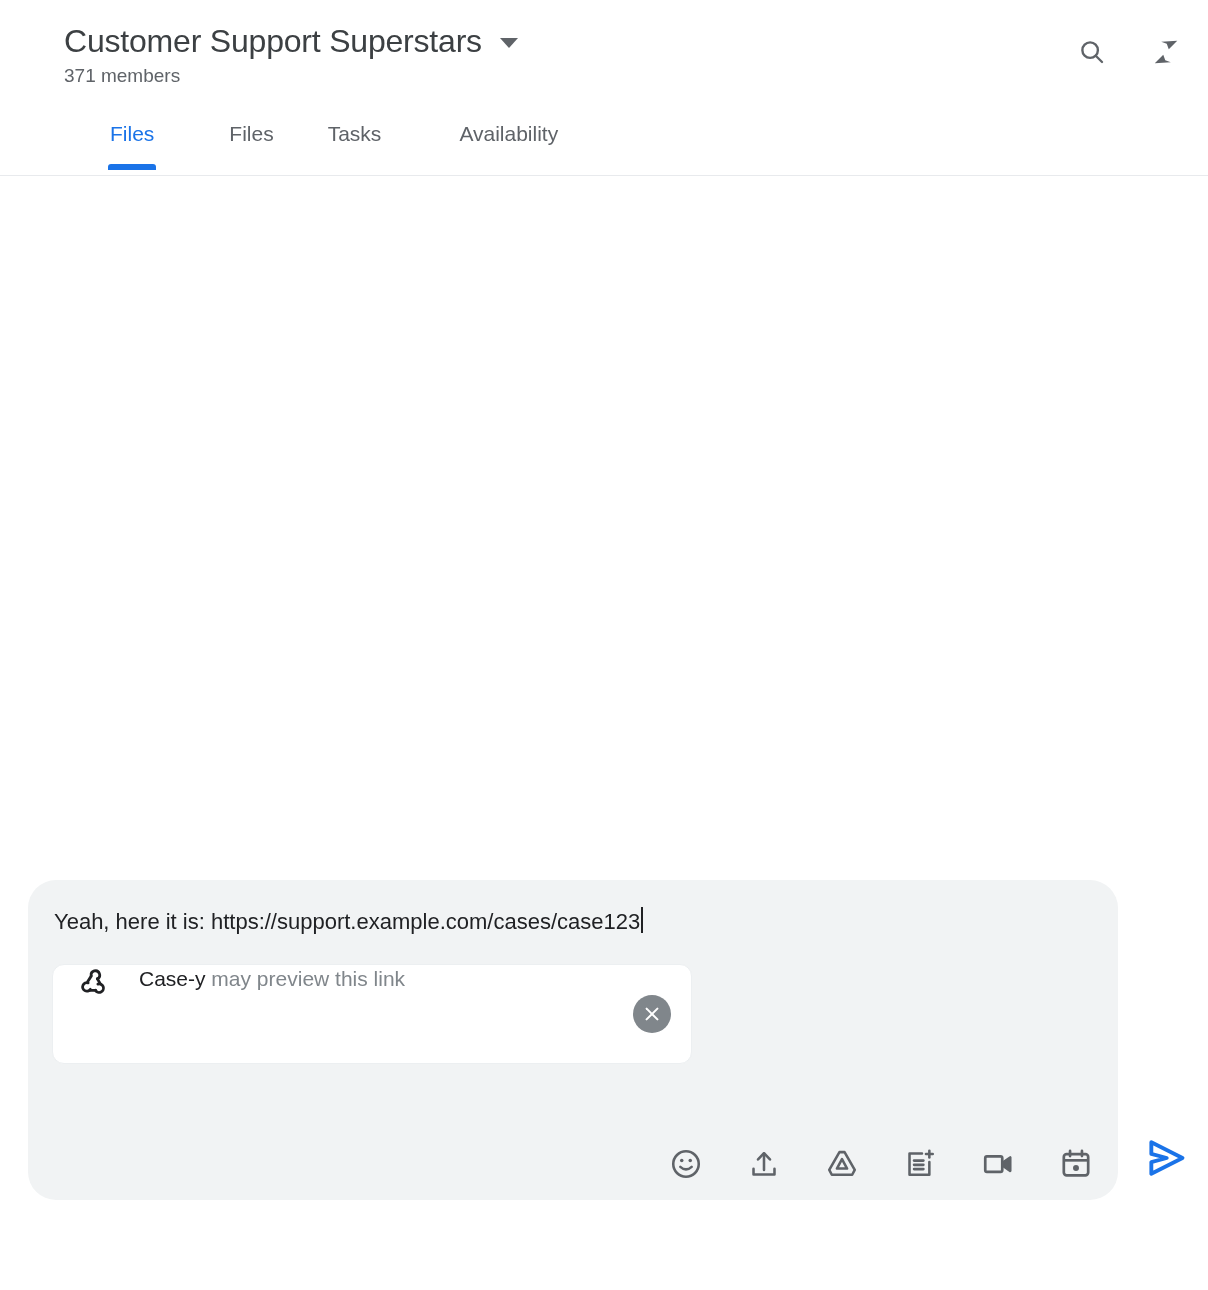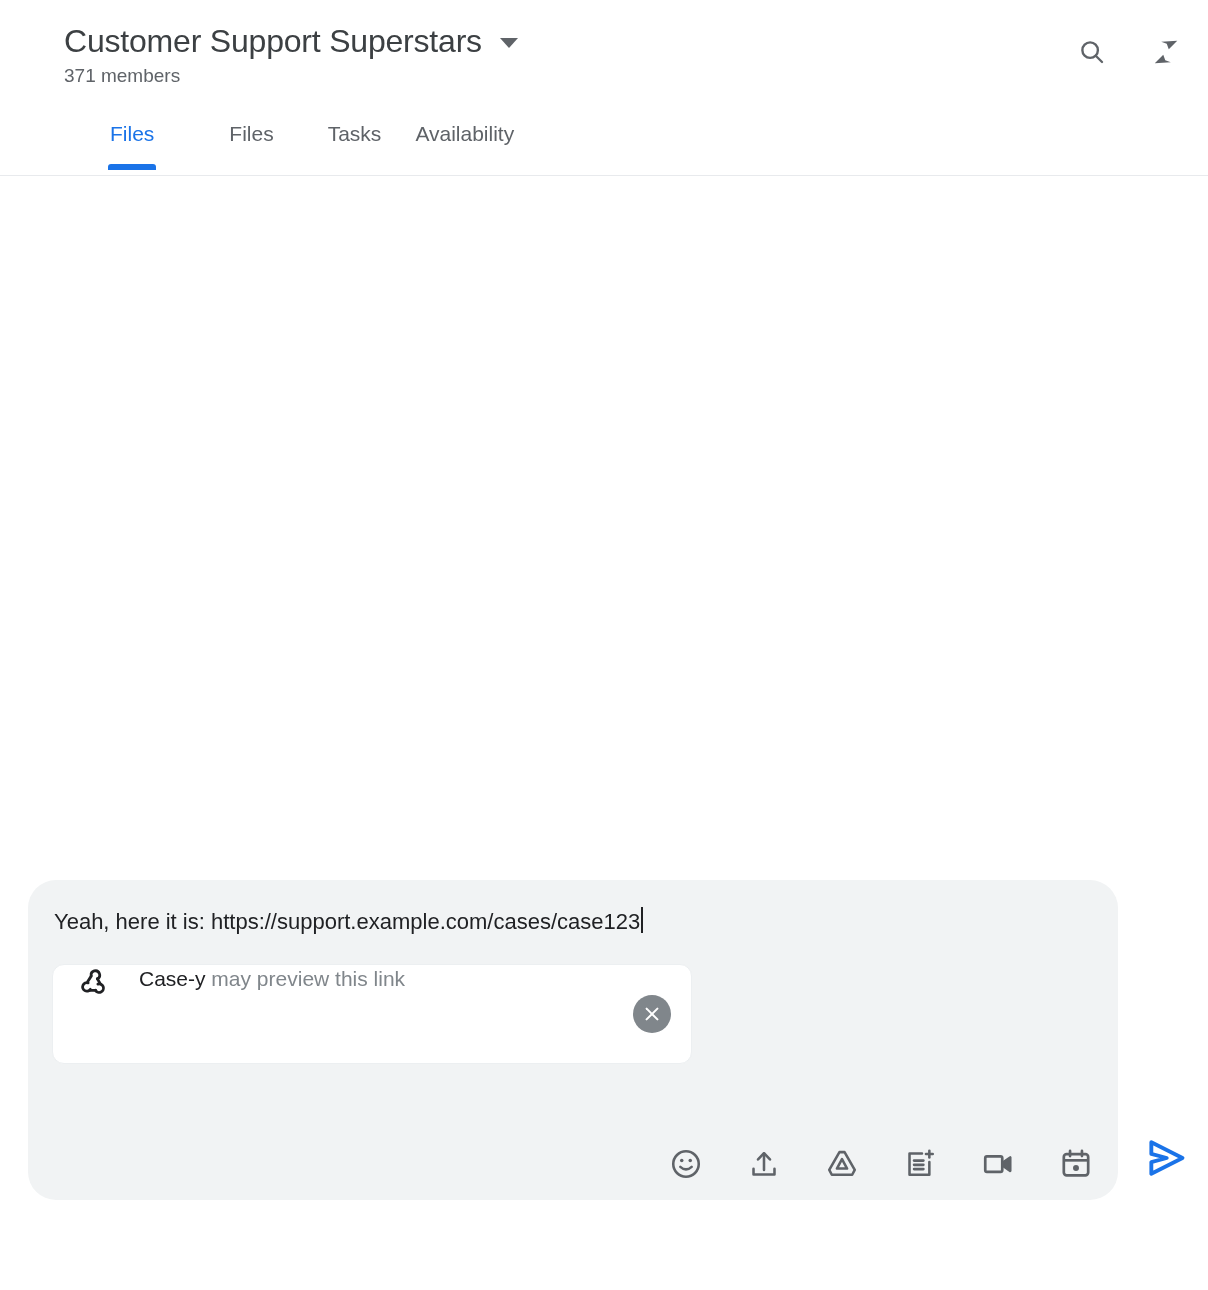--- a/index.html
+++ b/index.html
@@ -94,21 +94,21 @@
     content: "";
     position: absolute;
     left: -2px; right: -2px;
     bottom: 0;
     height: 6px;
     background: #1a73e8;
     border-radius: 3px 3px 0 0;
   }
   .tab:nth-child(1) { margin-right: 75px; }
   .tab:nth-child(2) { }
-  .tab:nth-child(3) { margin-right: 34px; }
+  .tab:nth-child(3) { margin-right: 78px; }
 
   
   .message-list {
     position: absolute;
     left: 0; right: 0;
     top: 176px;
     bottom: 230px;
     display: flex;
     flex-direction: column;
     justify-content: flex-end;

